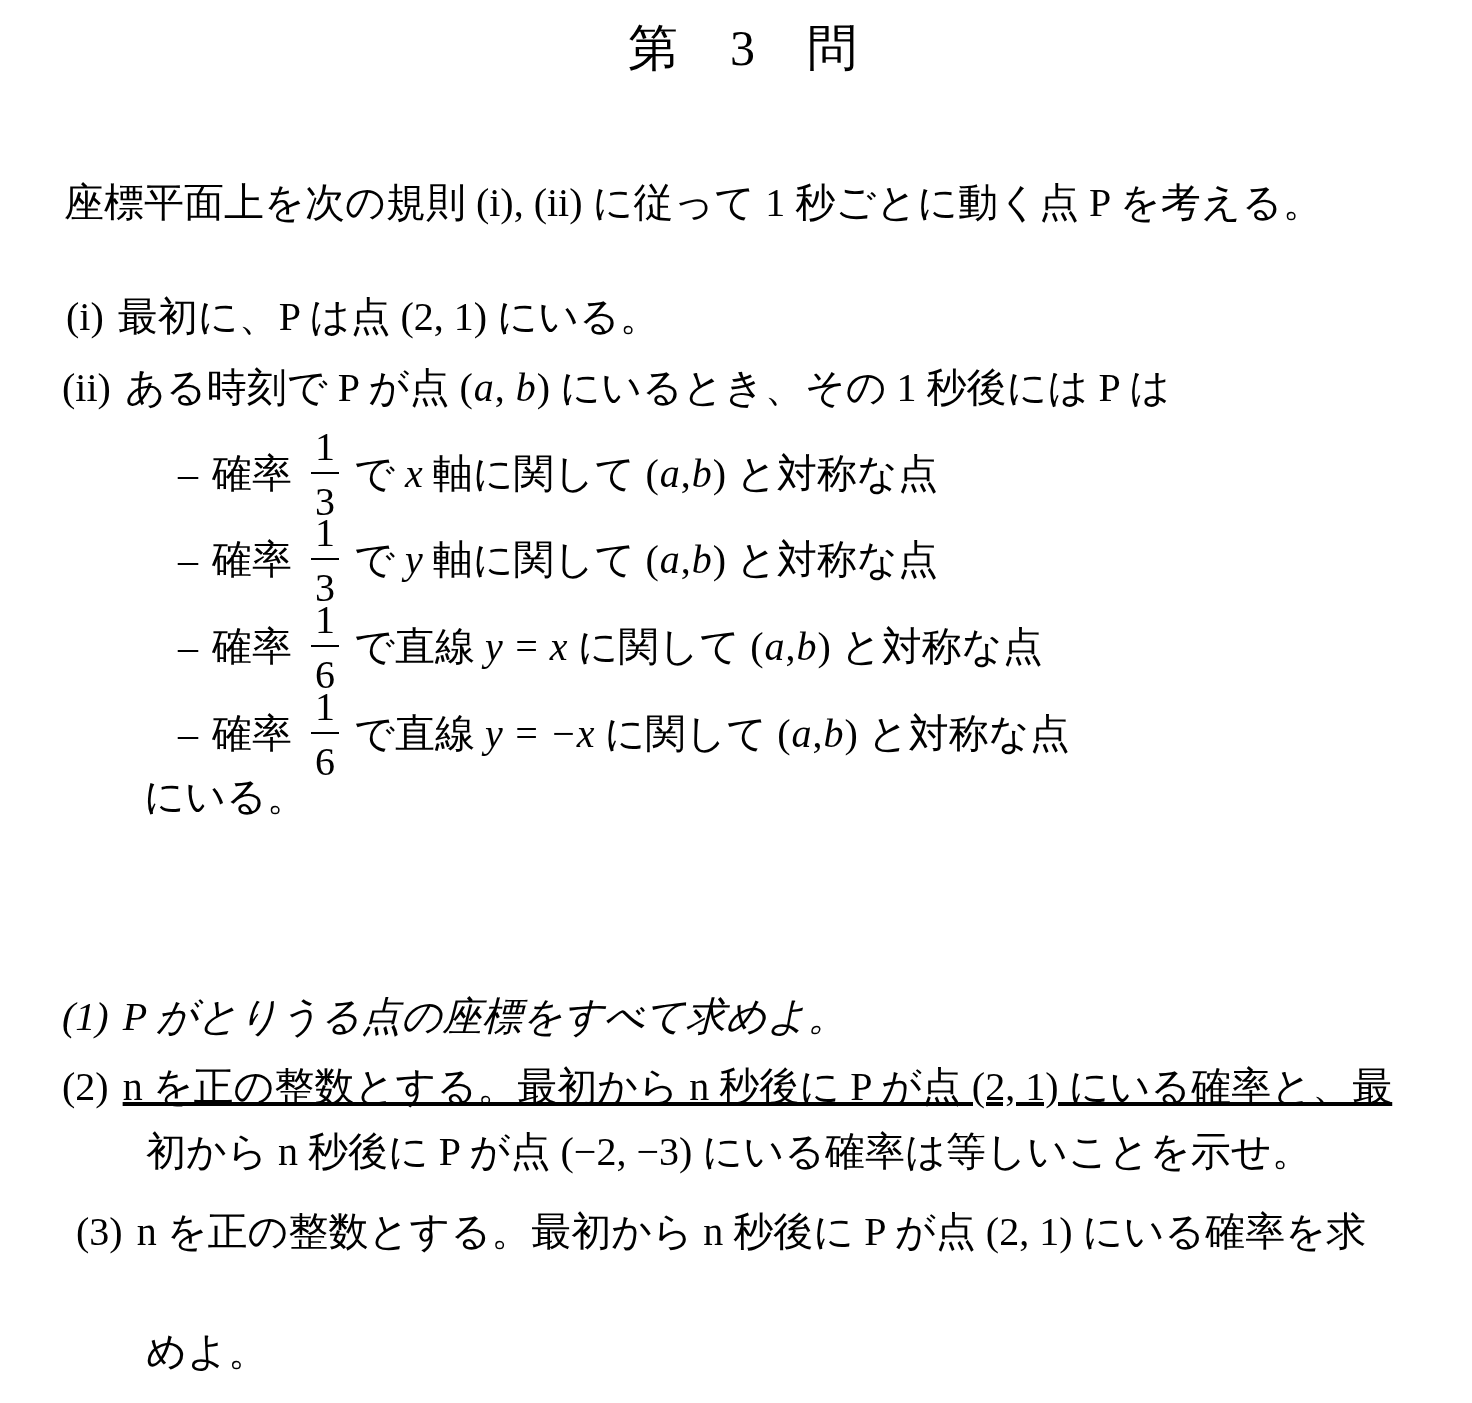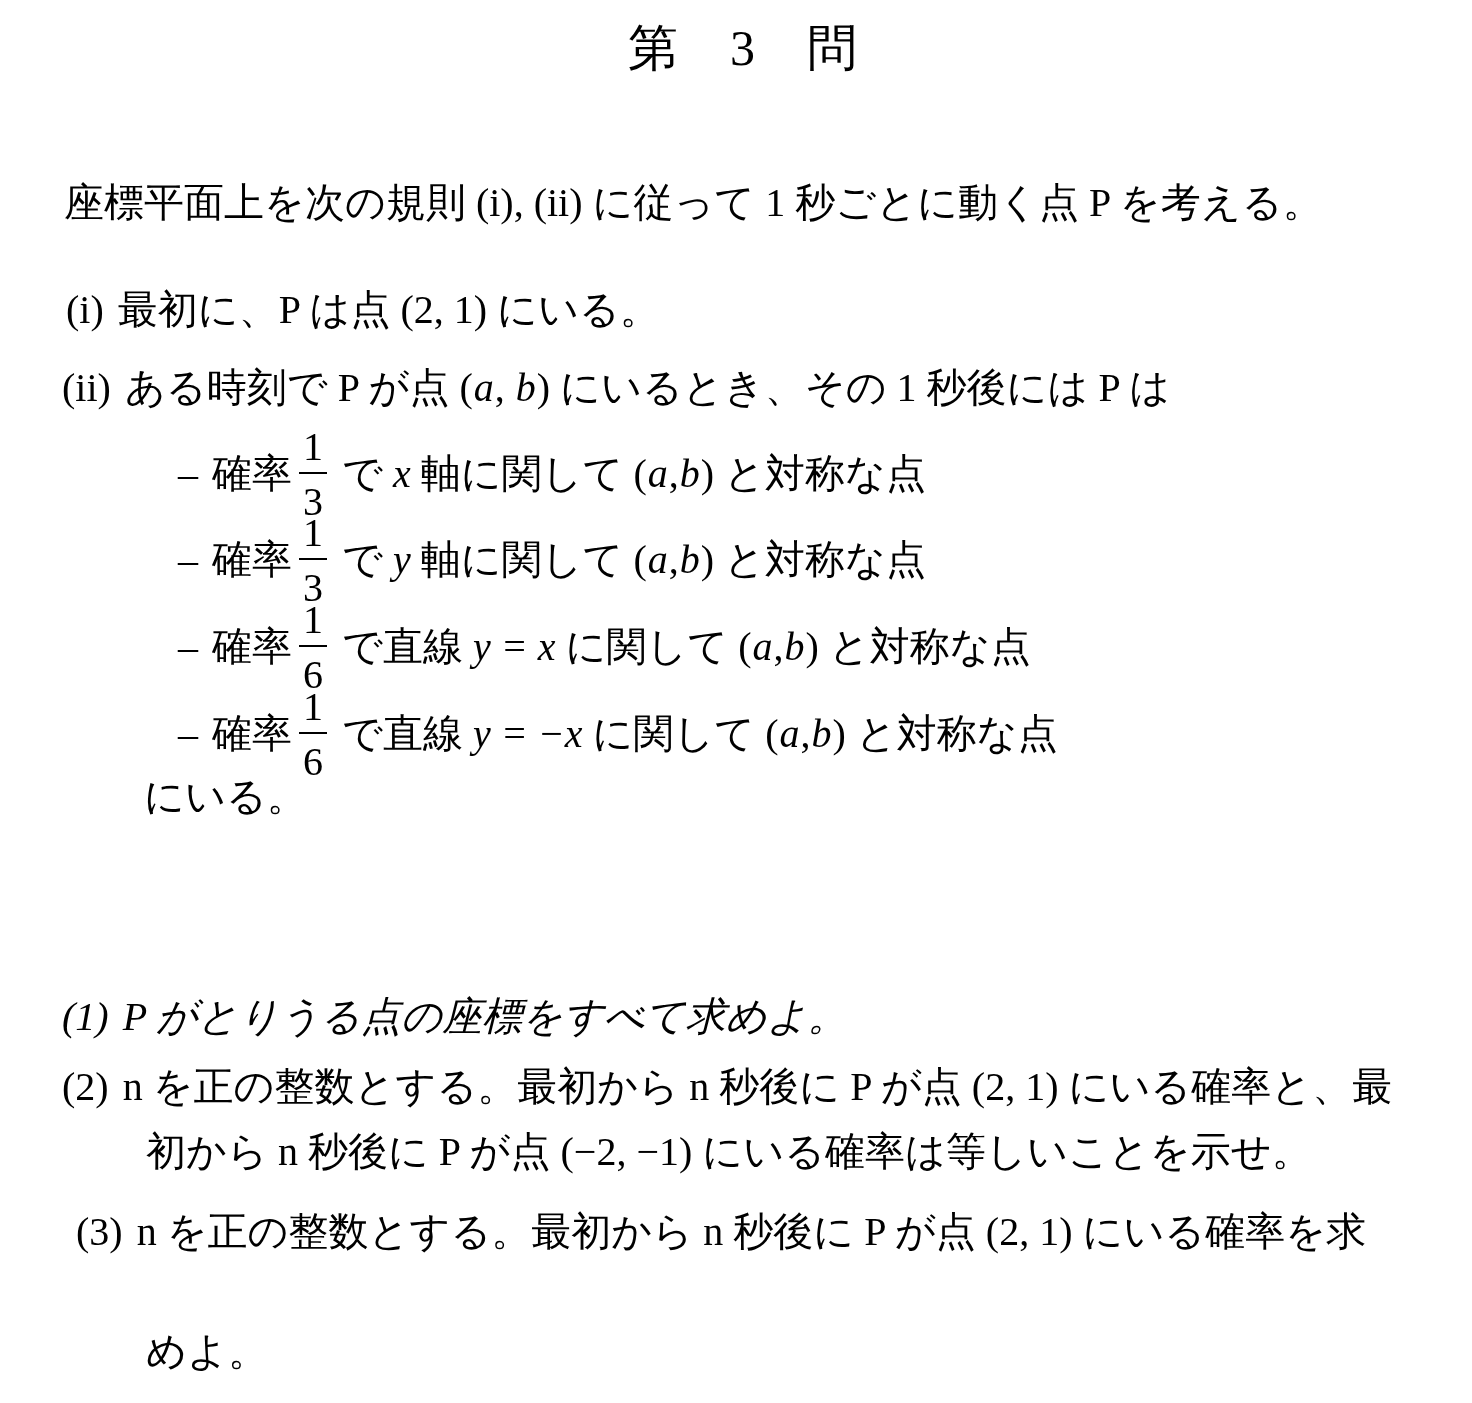--- a/index.html
+++ b/index.html
@@ -52,27 +52,27 @@
   }
   .mathnum {
     font-style: normal;
     font-family: "Liberation Serif", "DejaVu Serif", serif;
   }
   .gap { display: inline-block; width: 9px; }
   .gap-l { display: inline-block; width: 14px; }
 
   
   #intro-line   { top: 183px; left: 64px; }
-  #rule-i       { top: 290px; left: 66px; text-align: right; }
+  #rule-i       { top: 297px; left: 66px; text-align: right; }
   #rule-ii      { top: 368px; left: 62px; }
   #rule-tail    { top: 777px; left: 144px; }
   #answer-note  { top: 887px; left: 64px; }
 
   #q1-line      { top: 997px; left: 62px; font-style: italic; }
-  #q2-line1     { top: 1067px; left: 62px; }
+  #q2-line1     { top: 1067px; left: 62px; text-decoration: underline; }
   #q2-line2     { top: 1132px; left: 146px; }
   #q3-line1     { top: 1212px; left: 76px; }
   #q3-line2     { top: 1288px; left: 146px; margin-top: 44px; }
 
   
   .subrule {
     position: absolute;
     left: 178px;
     font-size: 40px;
     white-space: nowrap;
@@ -83,21 +83,21 @@
   #subrule-1 { top: 532px; }
   #subrule-2 { top: 619px; }
   #subrule-3 { top: 706px; }
 
   .dash {
     display: inline-block;
     margin-right: 14px;
     font-size: 40px;
     line-height: 1;
   }
-  .kakuritsu { }
+  .kakuritsu { margin-right: 12px; }
 
   
   .frac {
     display: inline-block;
     position: relative;
     width: 30px;
     height: 0;
     vertical-align: middle;
     margin: 0 10px 0 6px;
   }
@@ -222,20 +222,20 @@
   <div class="line jp" id="rule-tail">にいる。</div>
 
 
   <div class="line jp" id="q1-line">
     <span class="marker">(1)</span><span class="gap-l"></span><span>P がとりうる点の座標をすべて求めよ。</span>
   </div>
 
   <div class="line jp" id="q2-line1">
     <span class="marker">(2)</span><span class="gap-l"></span><span>n を正の整数とする。最初から n 秒後に P が点 (2, 1) にいる確率と、最</span>
   </div>
-  <div class="line jp" id="q2-line2">初から n 秒後に P が点 (−2, −1) にいる確率は等しいことを示せ。</div>
+  <div class="line jp" id="q2-line2">初から n 秒後に P が点 (−2, −3) にいる確率は等しいことを示せ。</div>
 
   <div class="line jp" id="q3-line1">
     <span class="marker">(3)</span><span class="gap-l"></span><span>n を正の整数とする。最初から n 秒後に P が点 (2, 1) にいる確率を求</span>
   </div>
   <div class="line jp" id="q3-line2">めよ。</div>
 
 </div>
 
 </body></html>

